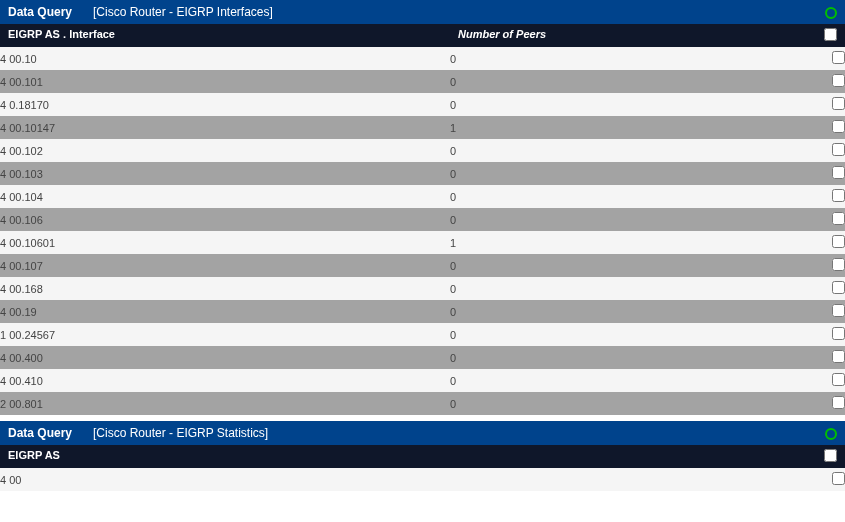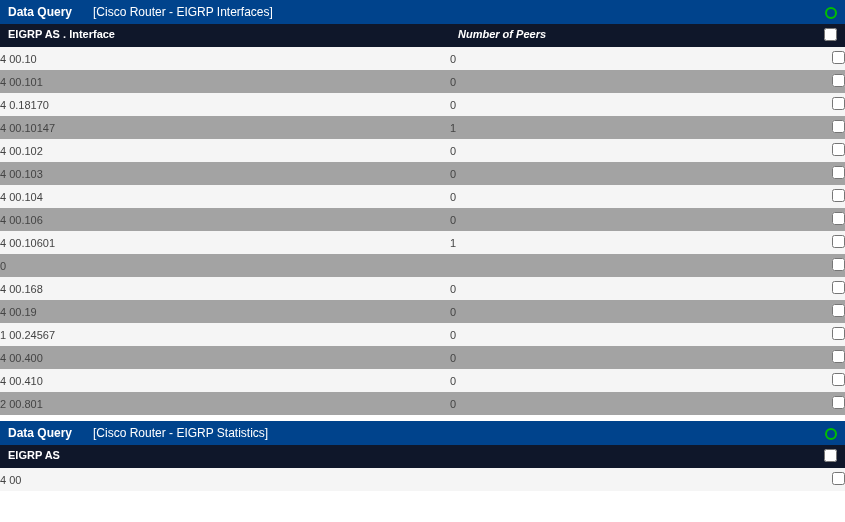--- a/index.html
+++ b/index.html
@@ -115,20 +115,21 @@
         <div class="col-a">4 00.106</div>
         <div class="col-b">0</div>
         <div class="col-chk"><input type="checkbox" style=""></div>
       </div>
       <div class="row odd">
         <div class="col-a">4 00.10601</div>
         <div class="col-b">1</div>
         <div class="col-chk"><input type="checkbox" style=""></div>
       </div>
       <div class="row even">
+        <div class="col-a">4 00.107</div>
         <div class="col-b">0</div>
         <div class="col-chk"><input type="checkbox" style=""></div>
       </div>
       <div class="row odd">
         <div class="col-a">4 00.168</div>
         <div class="col-b">0</div>
         <div class="col-chk"><input type="checkbox" style=""></div>
       </div>
       <div class="row even">
         <div class="col-a">4 00.19</div>

